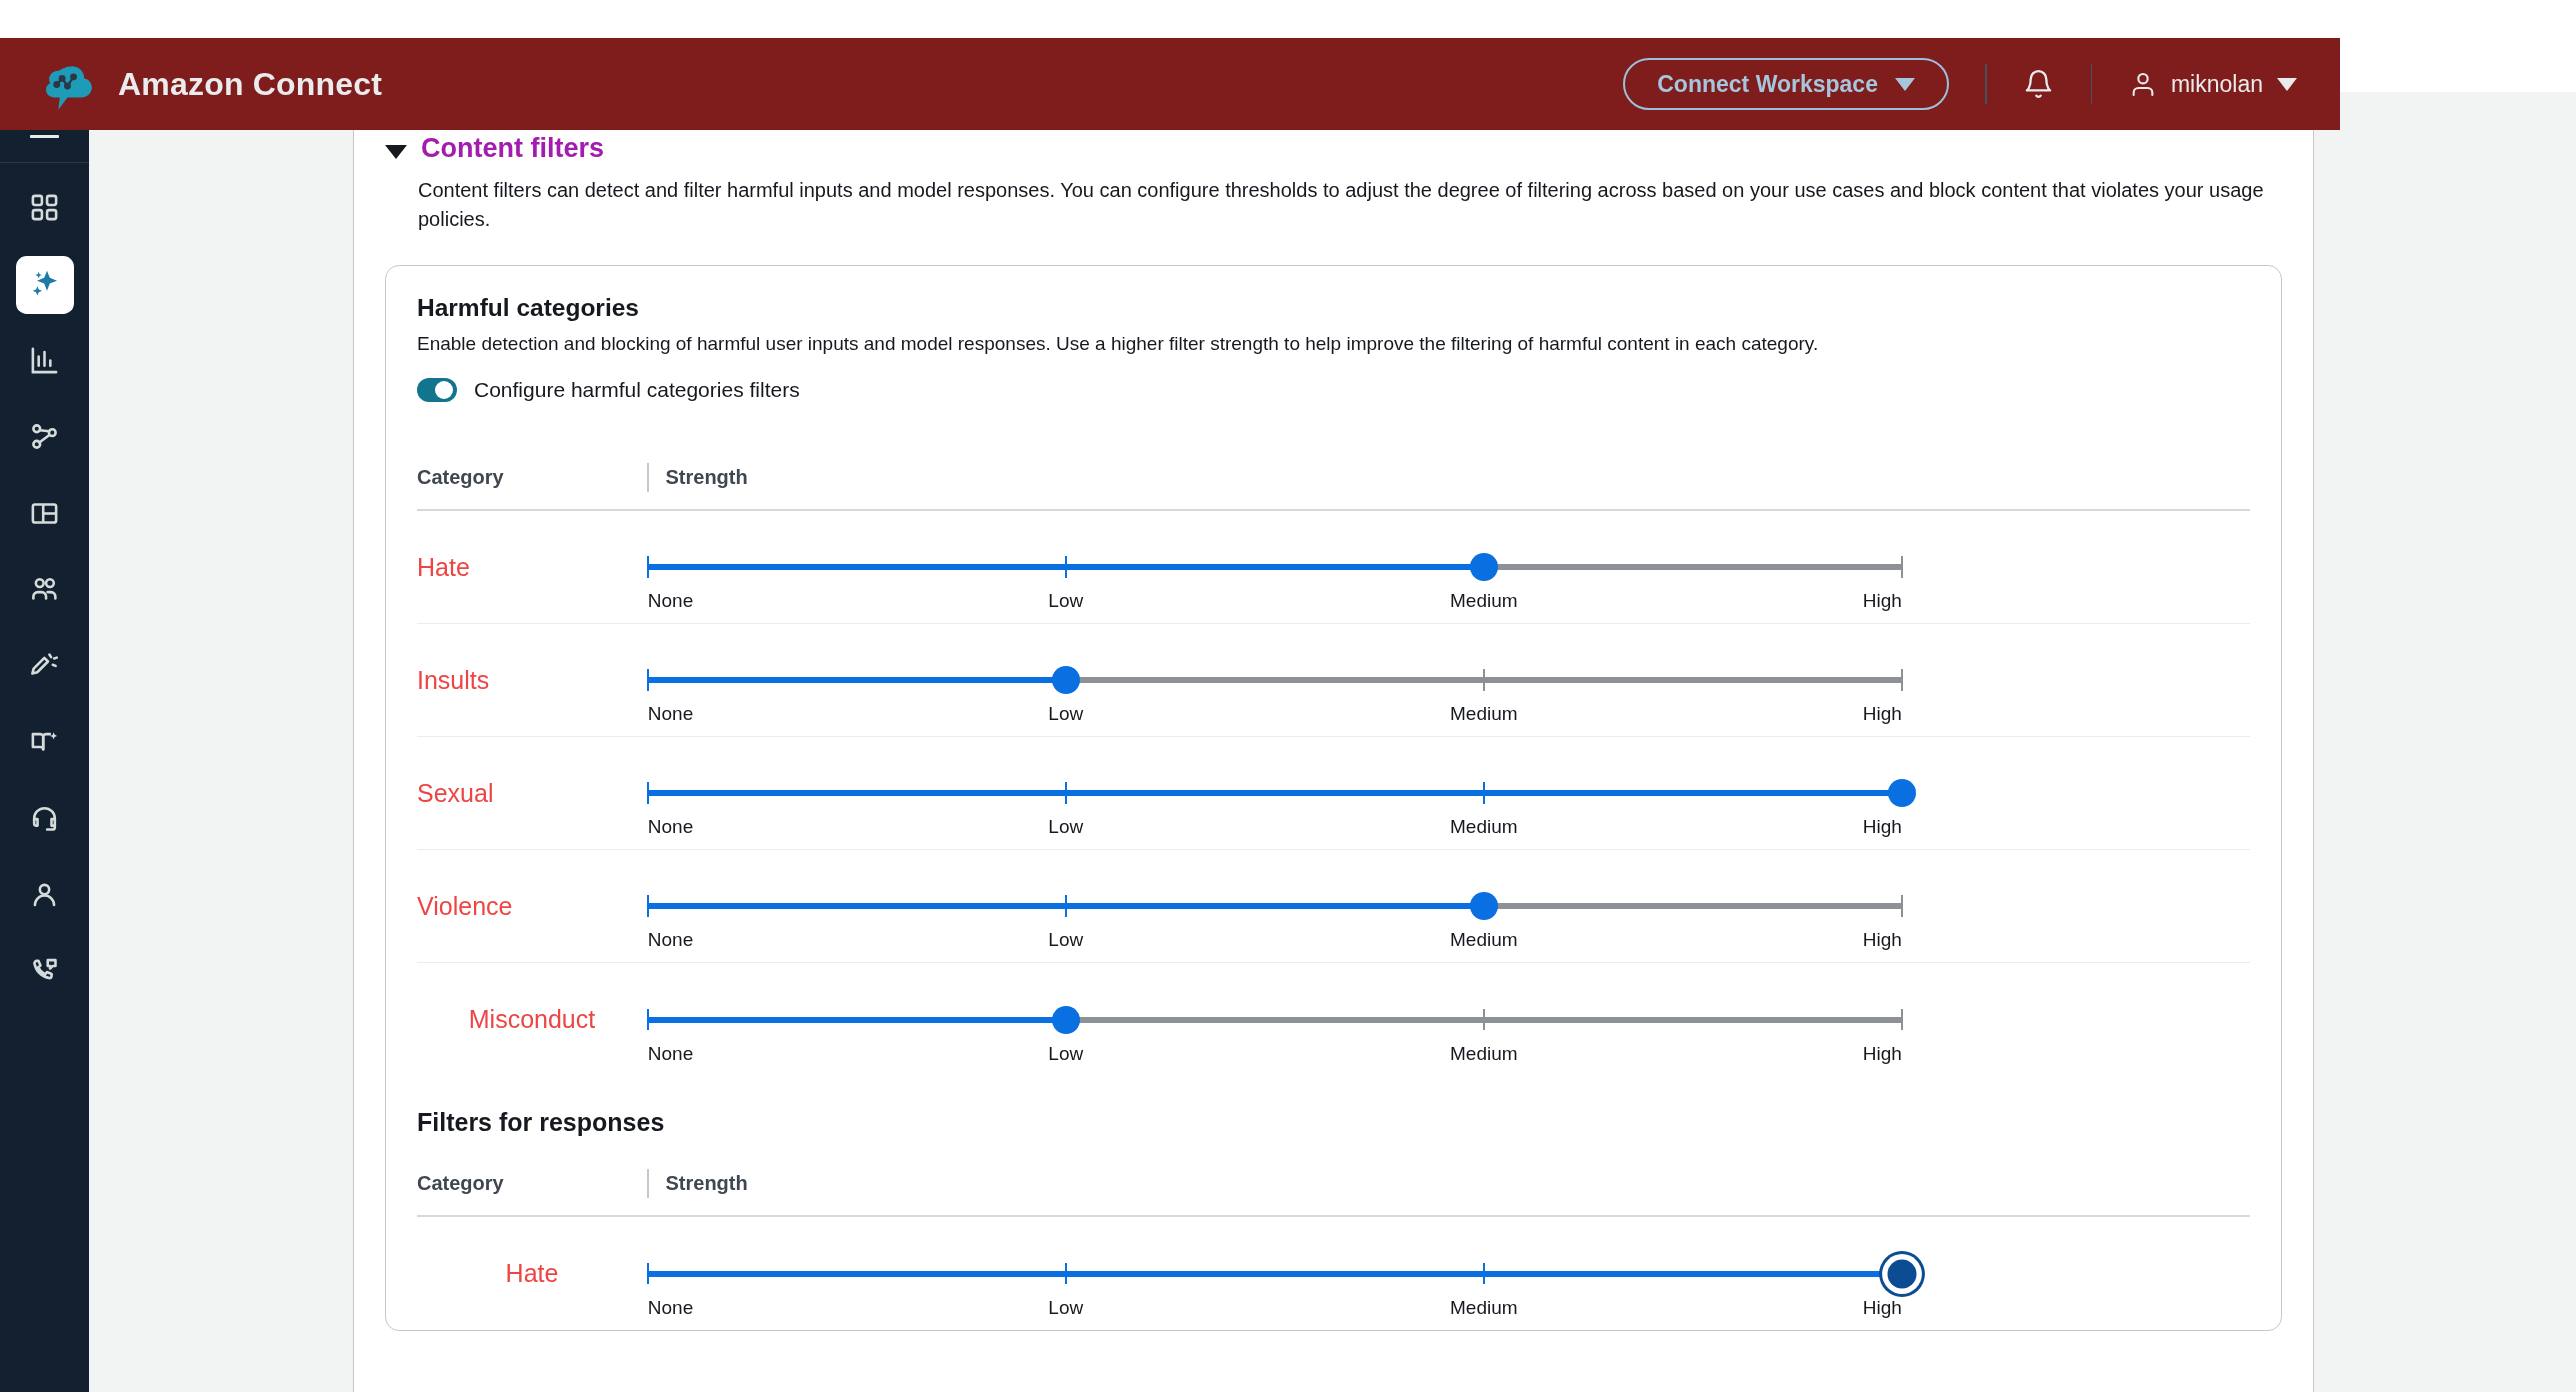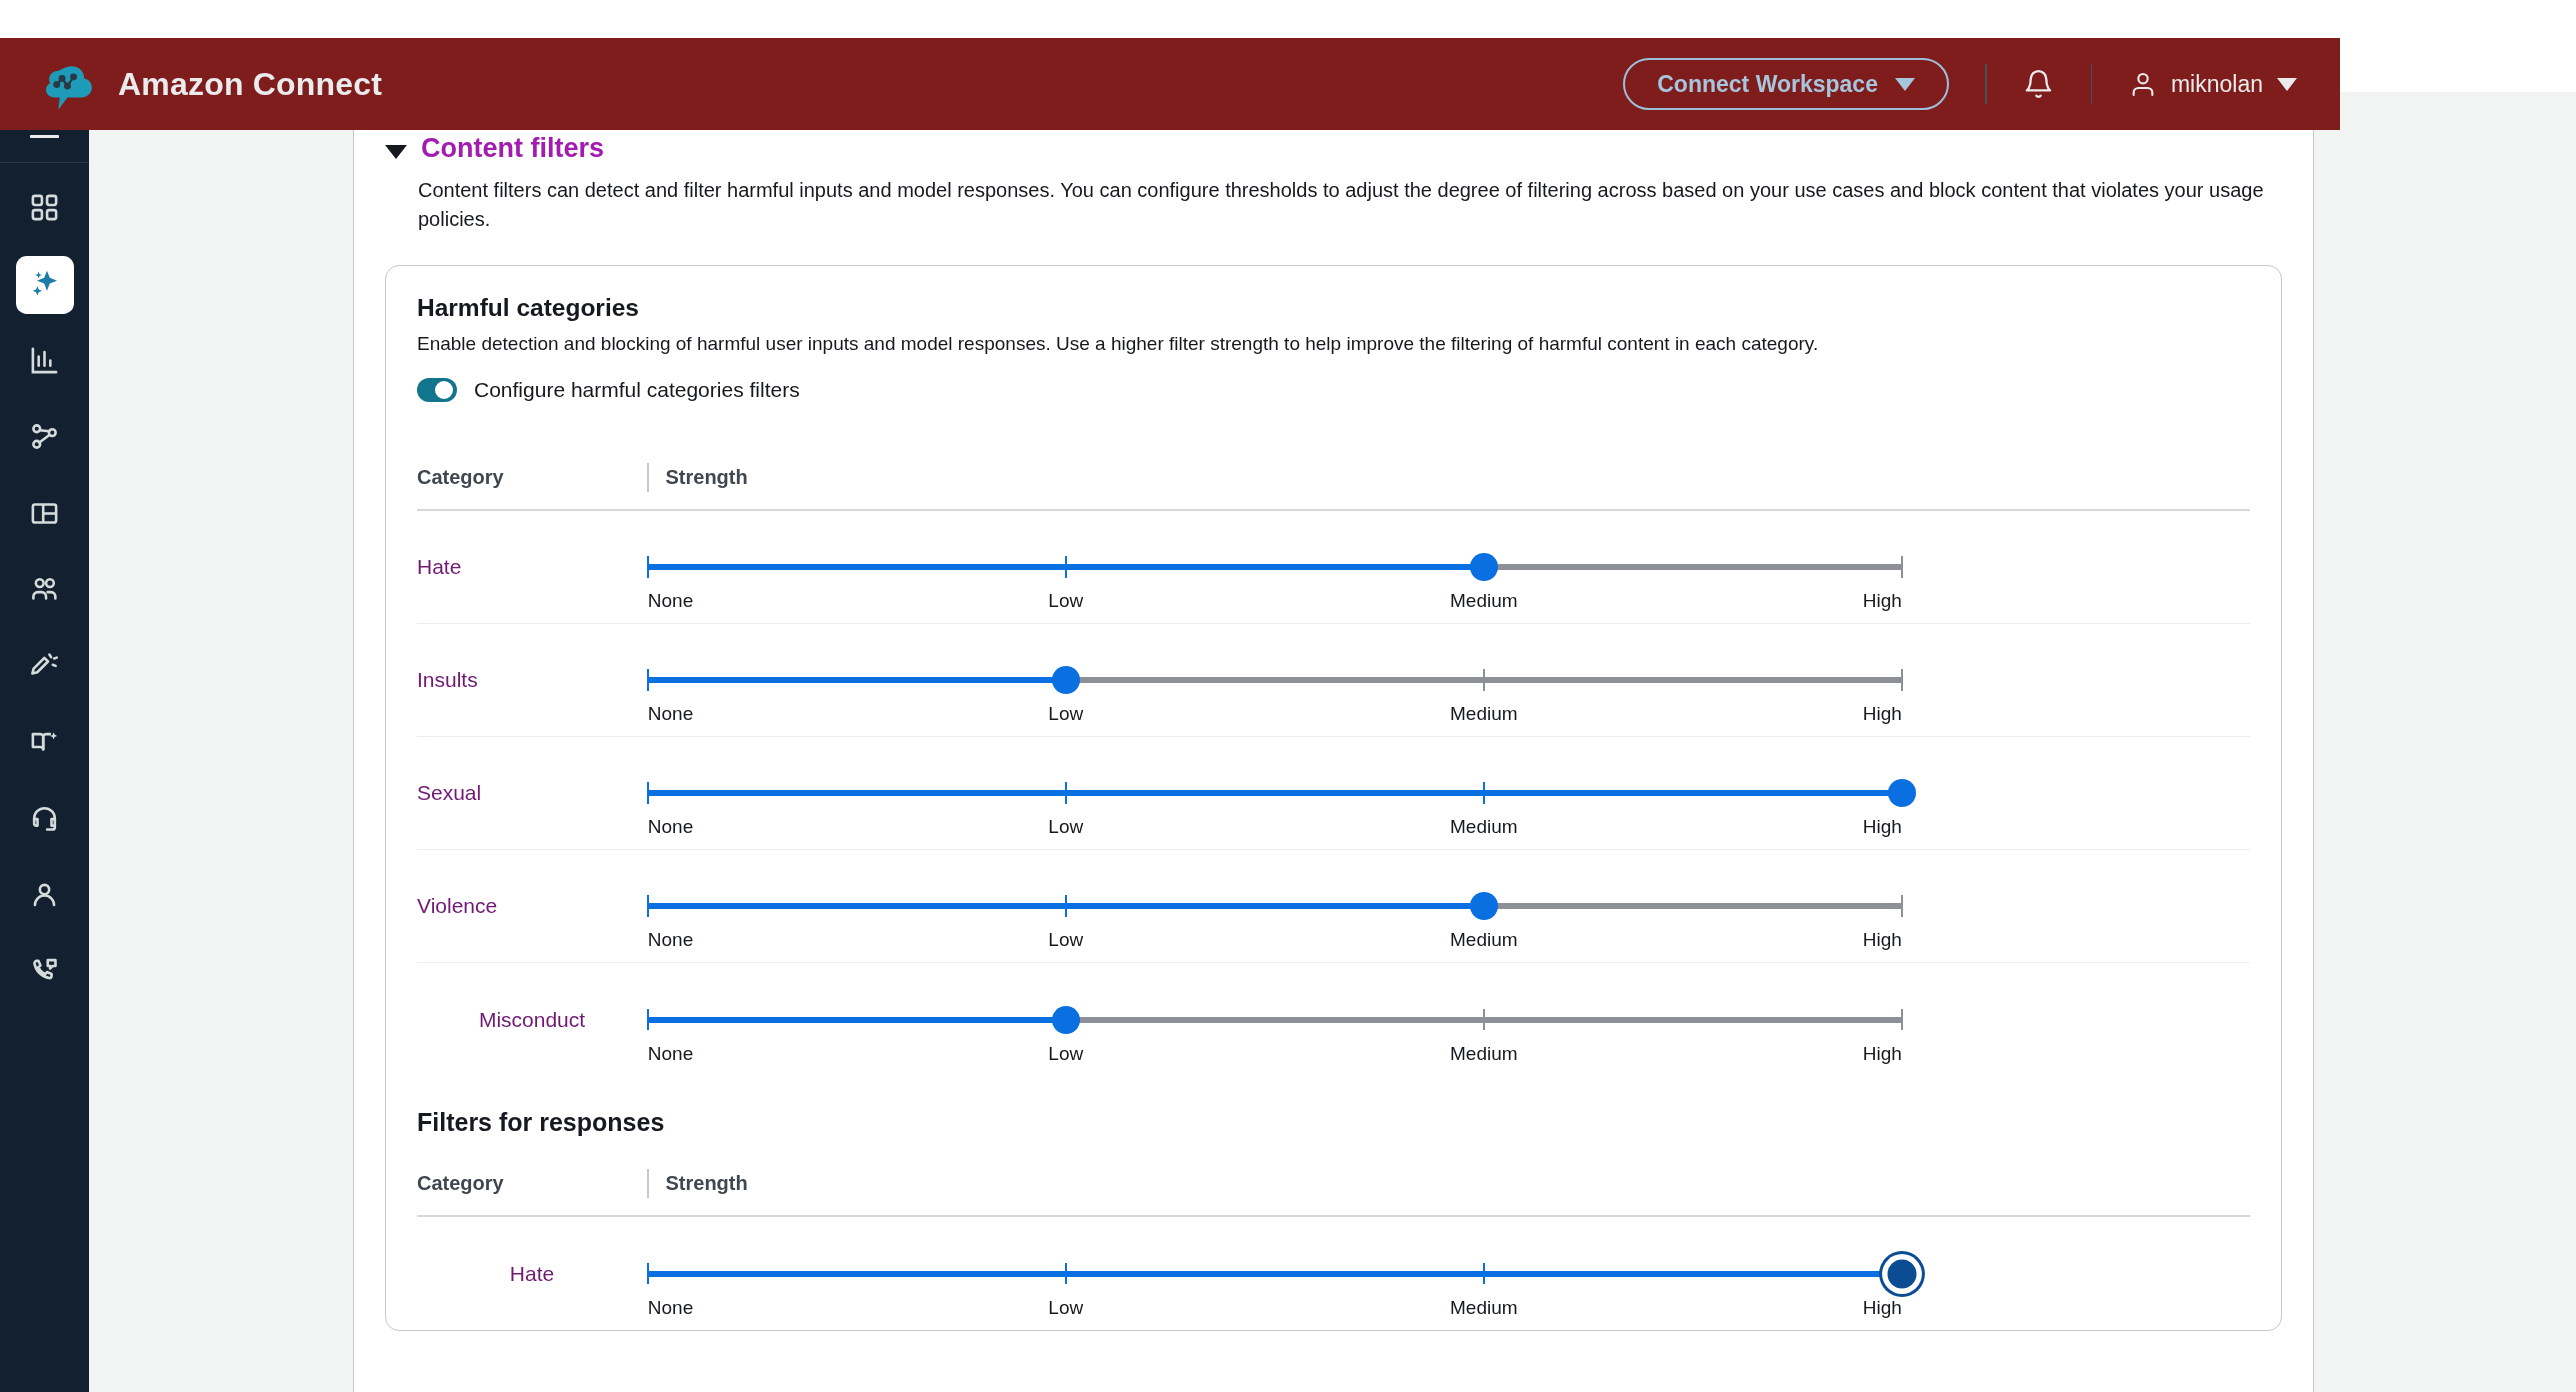--- a/index.html
+++ b/index.html
@@ -147,21 +147,21 @@
   .th-cat { width: 230px; font-size: 20px; font-weight: bold; color: #414750; }
   .th-sep { width: 1.5px; height: 29px; background: #C6C6CD; margin-right: 17px; }
   .th-str { font-size: 20px; font-weight: bold; color: #414750; }
 
   .row {
     display: flex; align-items: center;
     height: 113px;
     border-bottom: 1.5px solid #EAEDED;
   }
   .row:last-child { border-bottom: none; text-align: center; }
-  .row-cat { width: 230px; font-size: 21px; color: #701a75; }
+  .row-cat { width: 230px; font-size: 25px; color: #ef4444; }
 
   .slider {
     position: relative;
     width: 1254px; height: 46px;
     margin-left: 0.8px;
   }
   .s-track {
     position: absolute; top: 20px; left: 0;
     width: 1254px; height: 6.1px;
     background: #8D9096;

